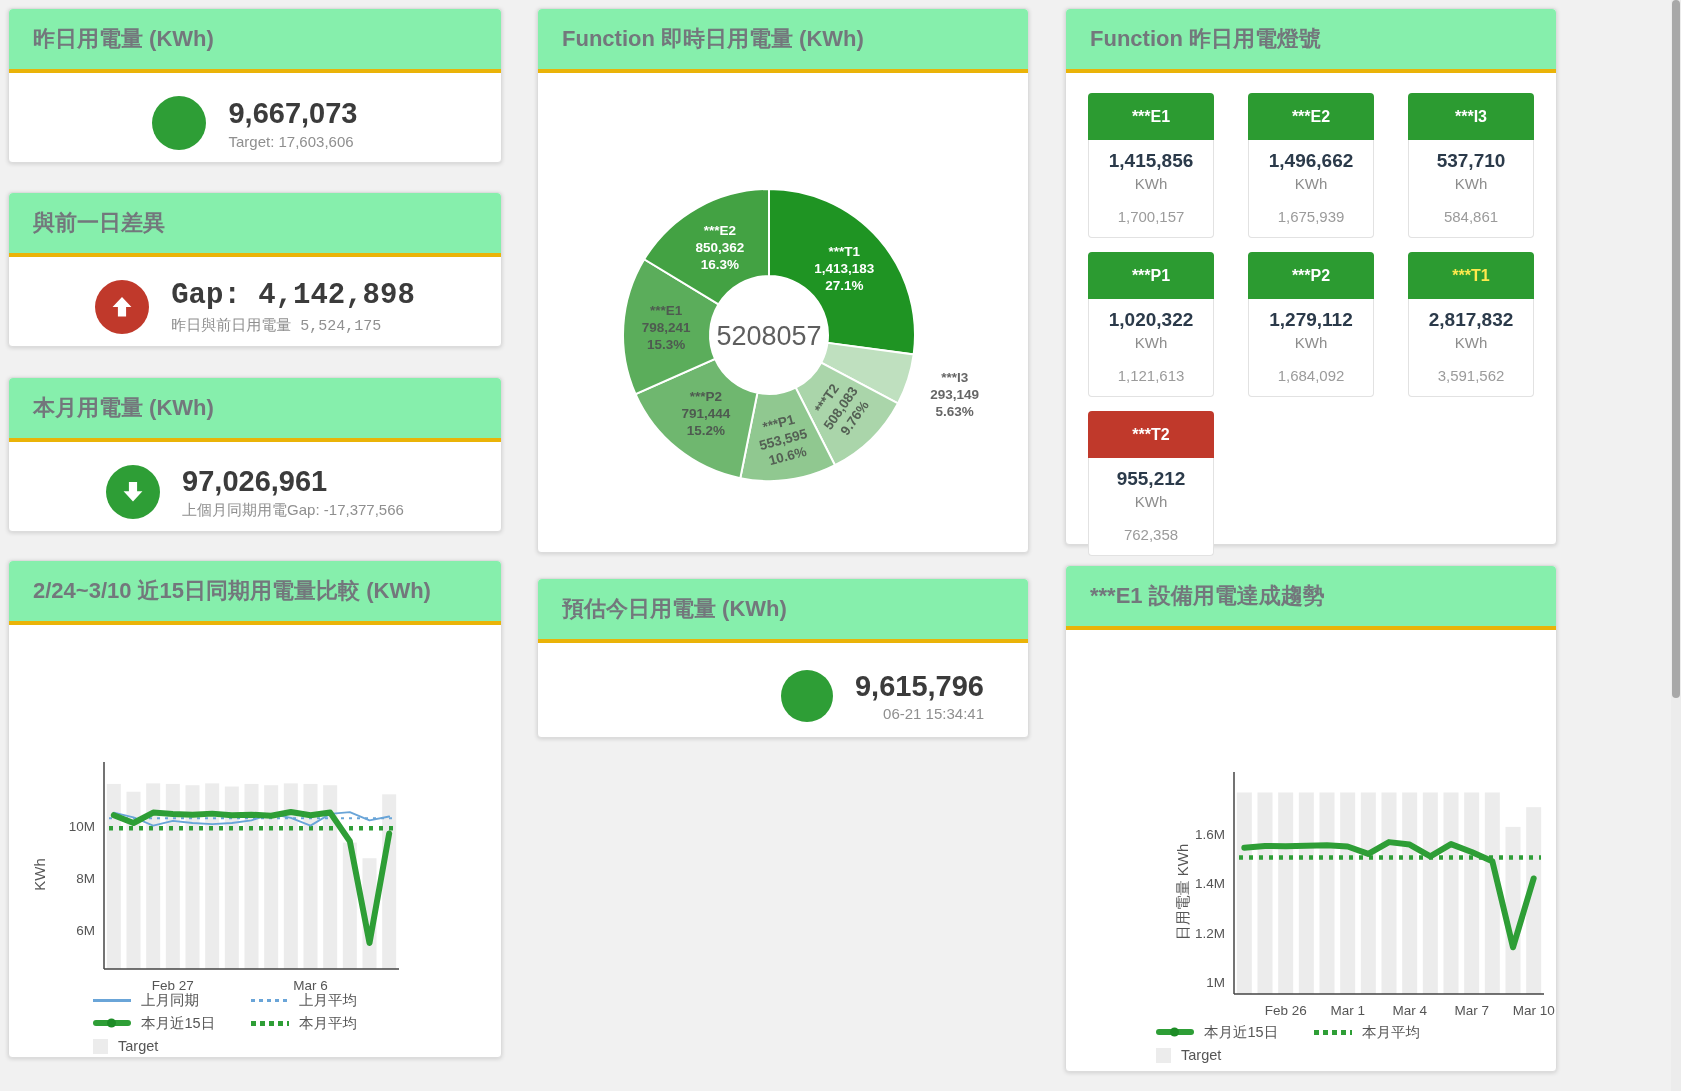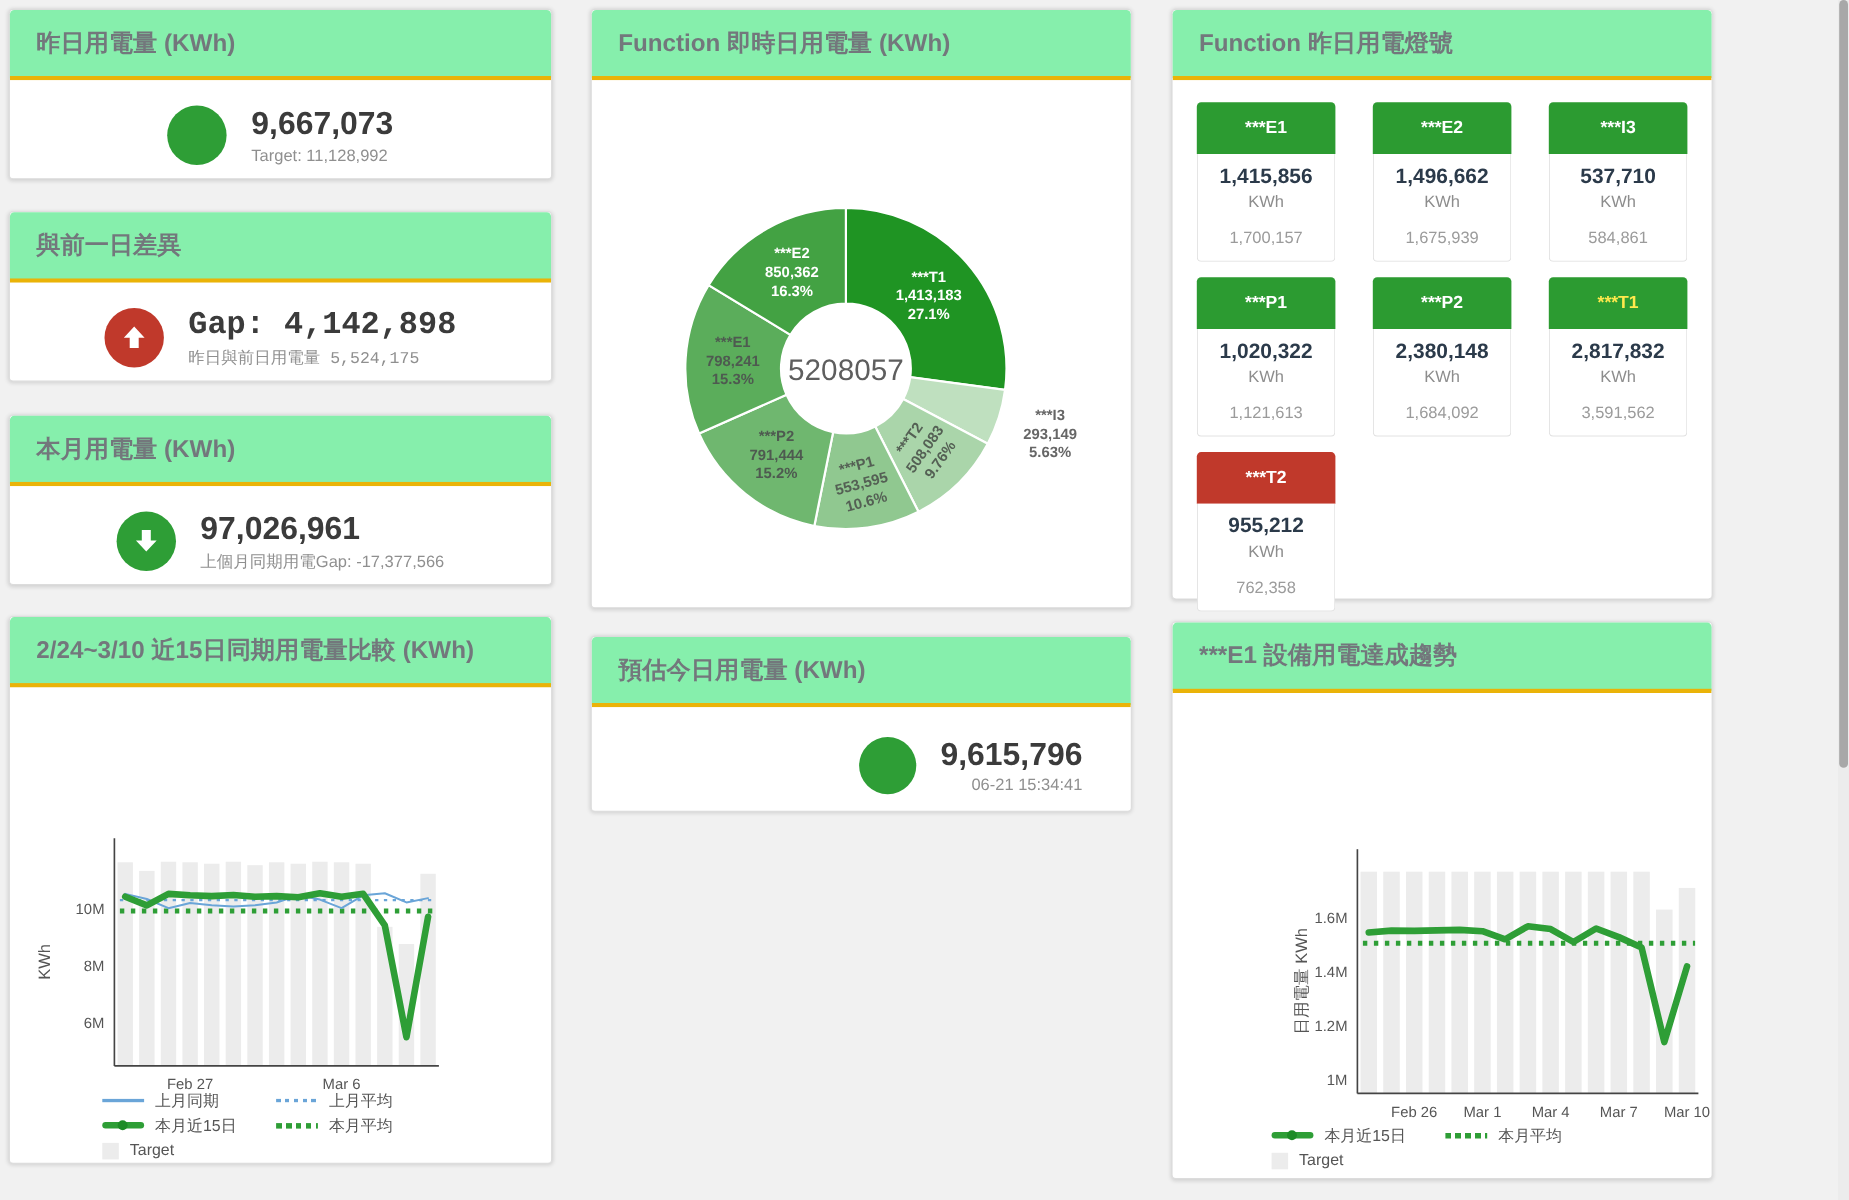--- a/index.html
+++ b/index.html
@@ -48,21 +48,21 @@
 </style>
 </head>
 <body>
 
 <div class="card" style="left:8px;top:8px;width:494px;height:155px;">
   <div class="card-header">昨日用電量 (KWh)</div>
   <div class="kpi-row">
     <div class="circle" style="background:#2e9e36;"></div>
     <div class="kpi-text">
       <span class="kpi-value">9,667,073</span>
-      <span class="kpi-sub">Target: 11,128,992</span>
+      <span class="kpi-sub">Target: 17,603,606</span>
     </div>
   </div>
 </div>
 
 <div class="card" style="left:8px;top:192px;width:494px;height:155px;font-family:Liberation Mono, monospace;">
   <div class="card-header">與前一日差異</div>
   <div class="kpi-row">
     <div class="circle" style="background:#c0392b;">
       <svg viewBox="0 0 54 54">
           <path d="M27 11 L42 27 H33.5 V42 H20.5 V27 H12 Z" fill="#fff"></path>
@@ -208,21 +208,21 @@
         <div class="tile-header" style="background: rgb(44, 155, 49); color: rgb(255, 255, 255);">***P1</div>
         <div class="tile-body">
           <div class="tile-value">1,020,322</div>
           <div class="tile-unit">KWh</div>
           <div class="tile-target">1,121,613</div>
         </div>
       </div>
       <div class="tile">
         <div class="tile-header" style="background: rgb(44, 155, 49); color: rgb(255, 255, 255);">***P2</div>
         <div class="tile-body">
-          <div class="tile-value">2,380,148</div>
+          <div class="tile-value">1,279,112</div>
           <div class="tile-unit">KWh</div>
           <div class="tile-target">1,684,092</div>
         </div>
       </div>
       <div class="tile">
         <div class="tile-header" style="background: rgb(44, 155, 49); color: rgb(255, 233, 77);">***T1</div>
         <div class="tile-body">
           <div class="tile-value">2,817,832</div>
           <div class="tile-unit">KWh</div>
           <div class="tile-target">3,591,562</div>

